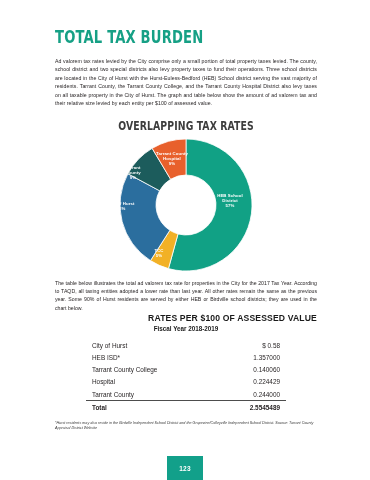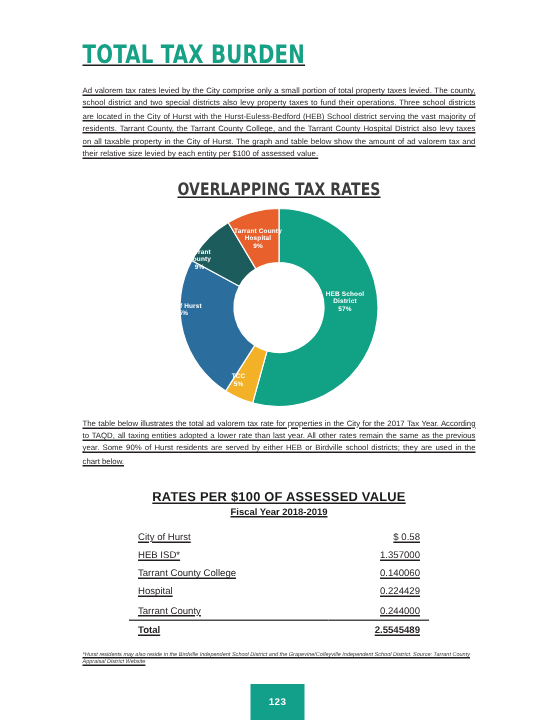--- a/index.html
+++ b/index.html
@@ -18,21 +18,20 @@
   .page {
     position: absolute;
     inset: 0;
     background: #ffffff;
   }
   .content {
     position: absolute;
     left: 55px;
     top: 0;
     width: 262px;
-    text-decoration: underline;
   }
   .page-title {
     font-family: "DejaVu Sans Condensed", "Liberation Sans Narrow", "Liberation Sans", sans-serif;
     font-weight: bold;
     font-size: 17px;
     letter-spacing: 0.2px;
     color: #16a085;
     margin-top: 29px;
     line-height: 1;
     transform: scaleX(0.86);
@@ -80,22 +79,22 @@
     pointer-events: none;
   }
   .table-para {
     margin-top: 4px;
     font-size: 5.2px;
     line-height: 1.62;
     text-align: justify;
     color: #231f20;
   }
   .table-title {
-    margin-top: 14px;
-    text-align: center;
+    margin-top: 1px;
+    text-align: right;
     font-weight: bold;
     font-size: 8.6px;
     letter-spacing: 0.15px;
     color: #1a1a1a;
   }
   .table-subtitle {
     margin-top: 2px;
     text-align: center;
     font-weight: bold;
     font-size: 6.3px;

